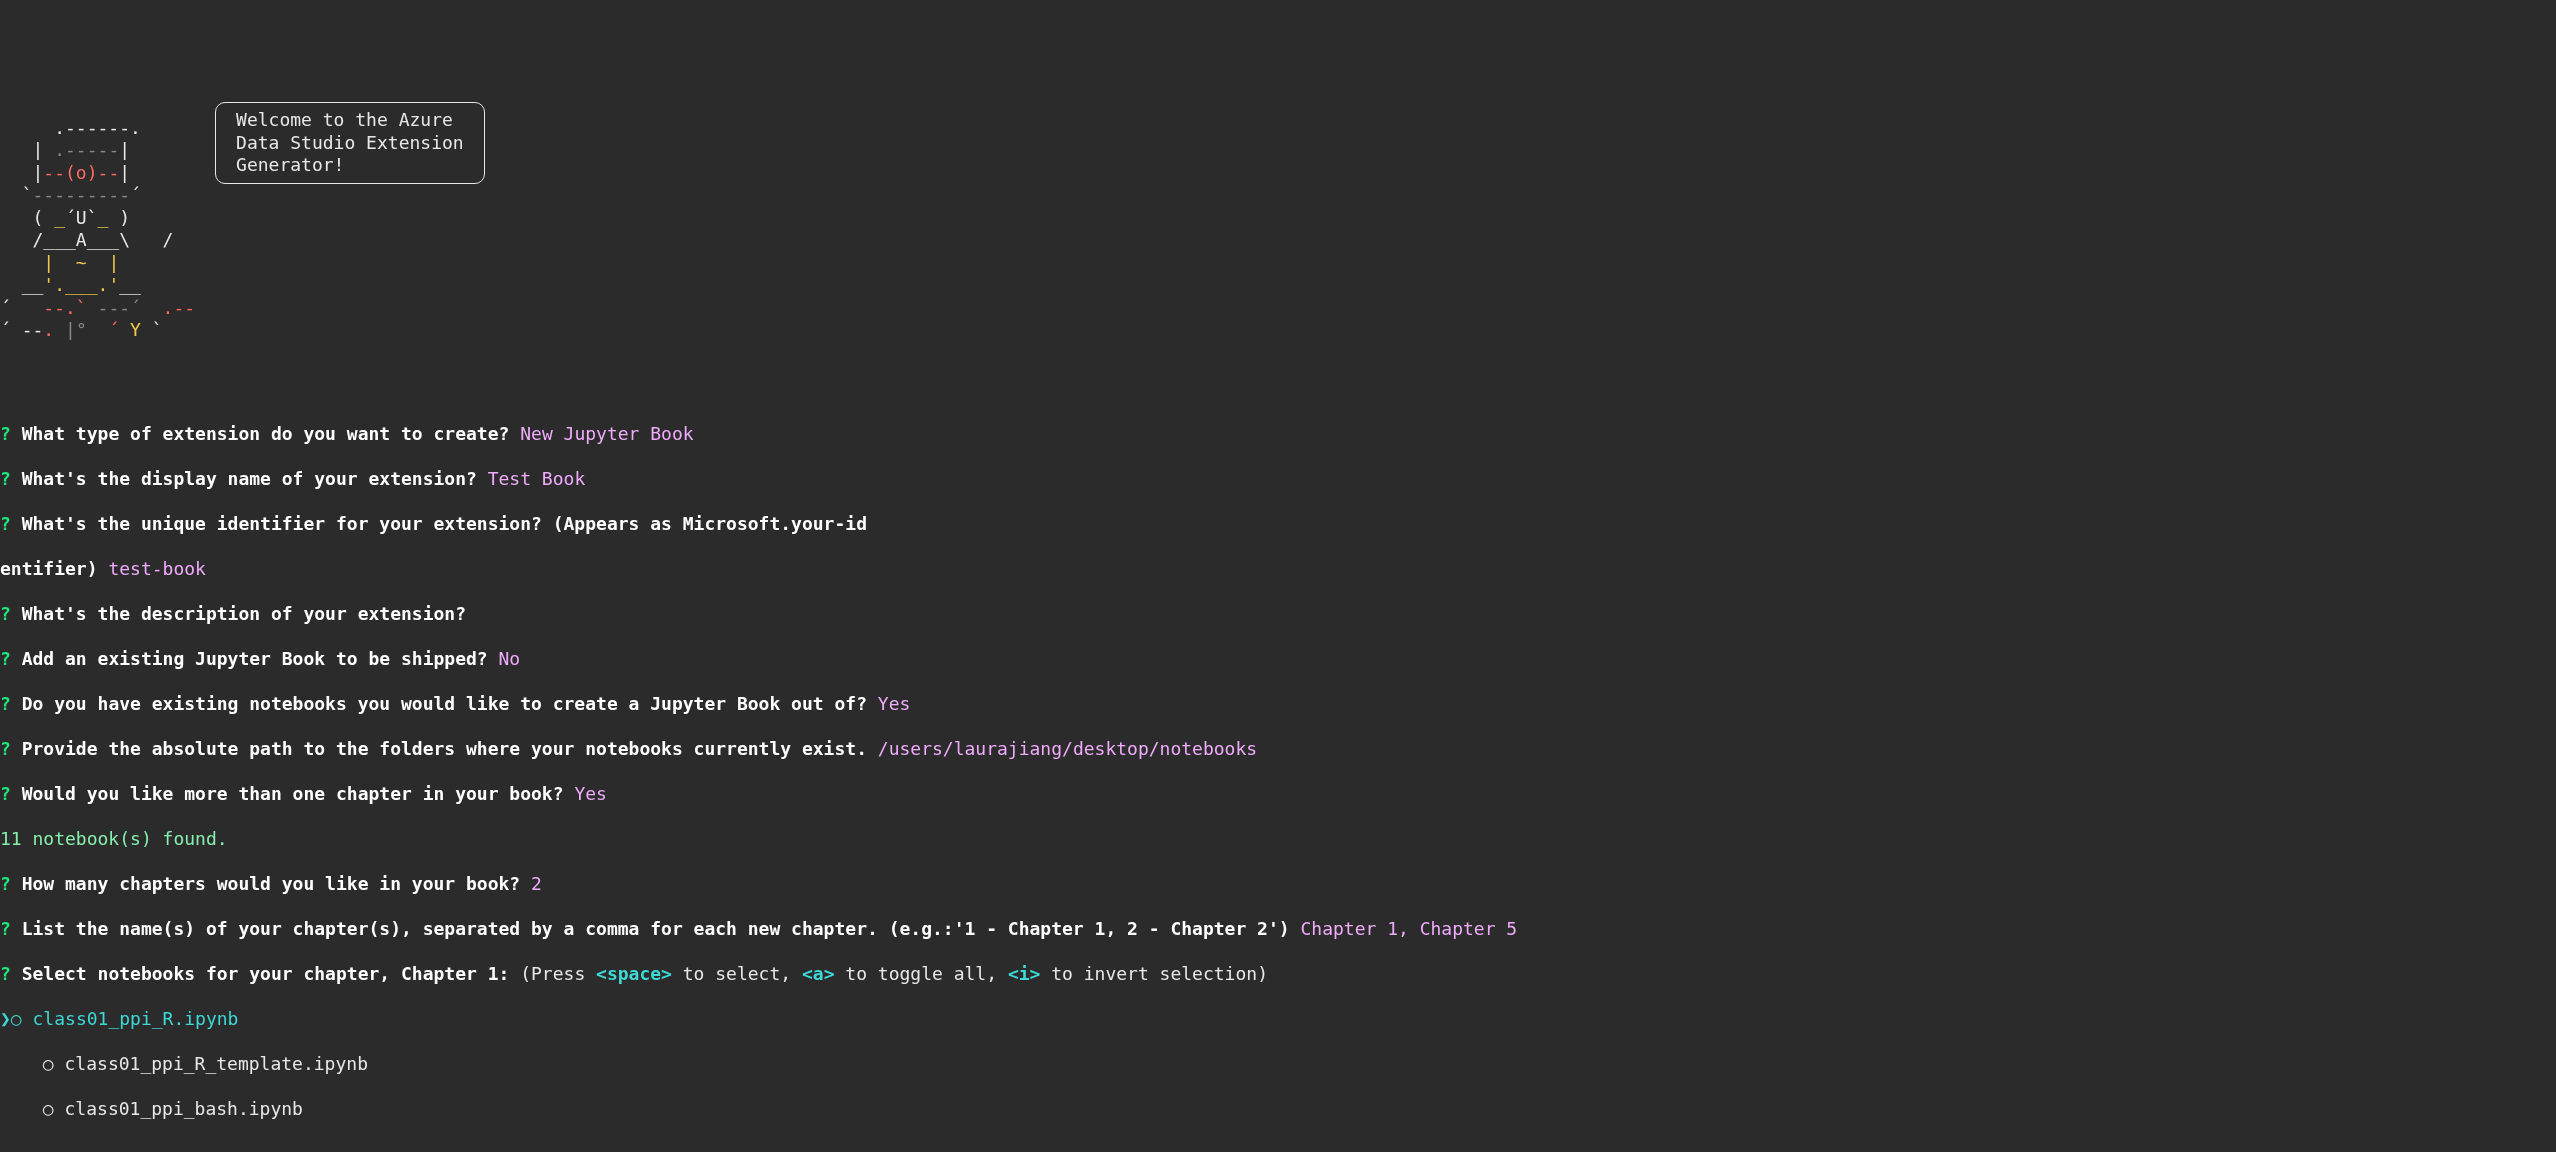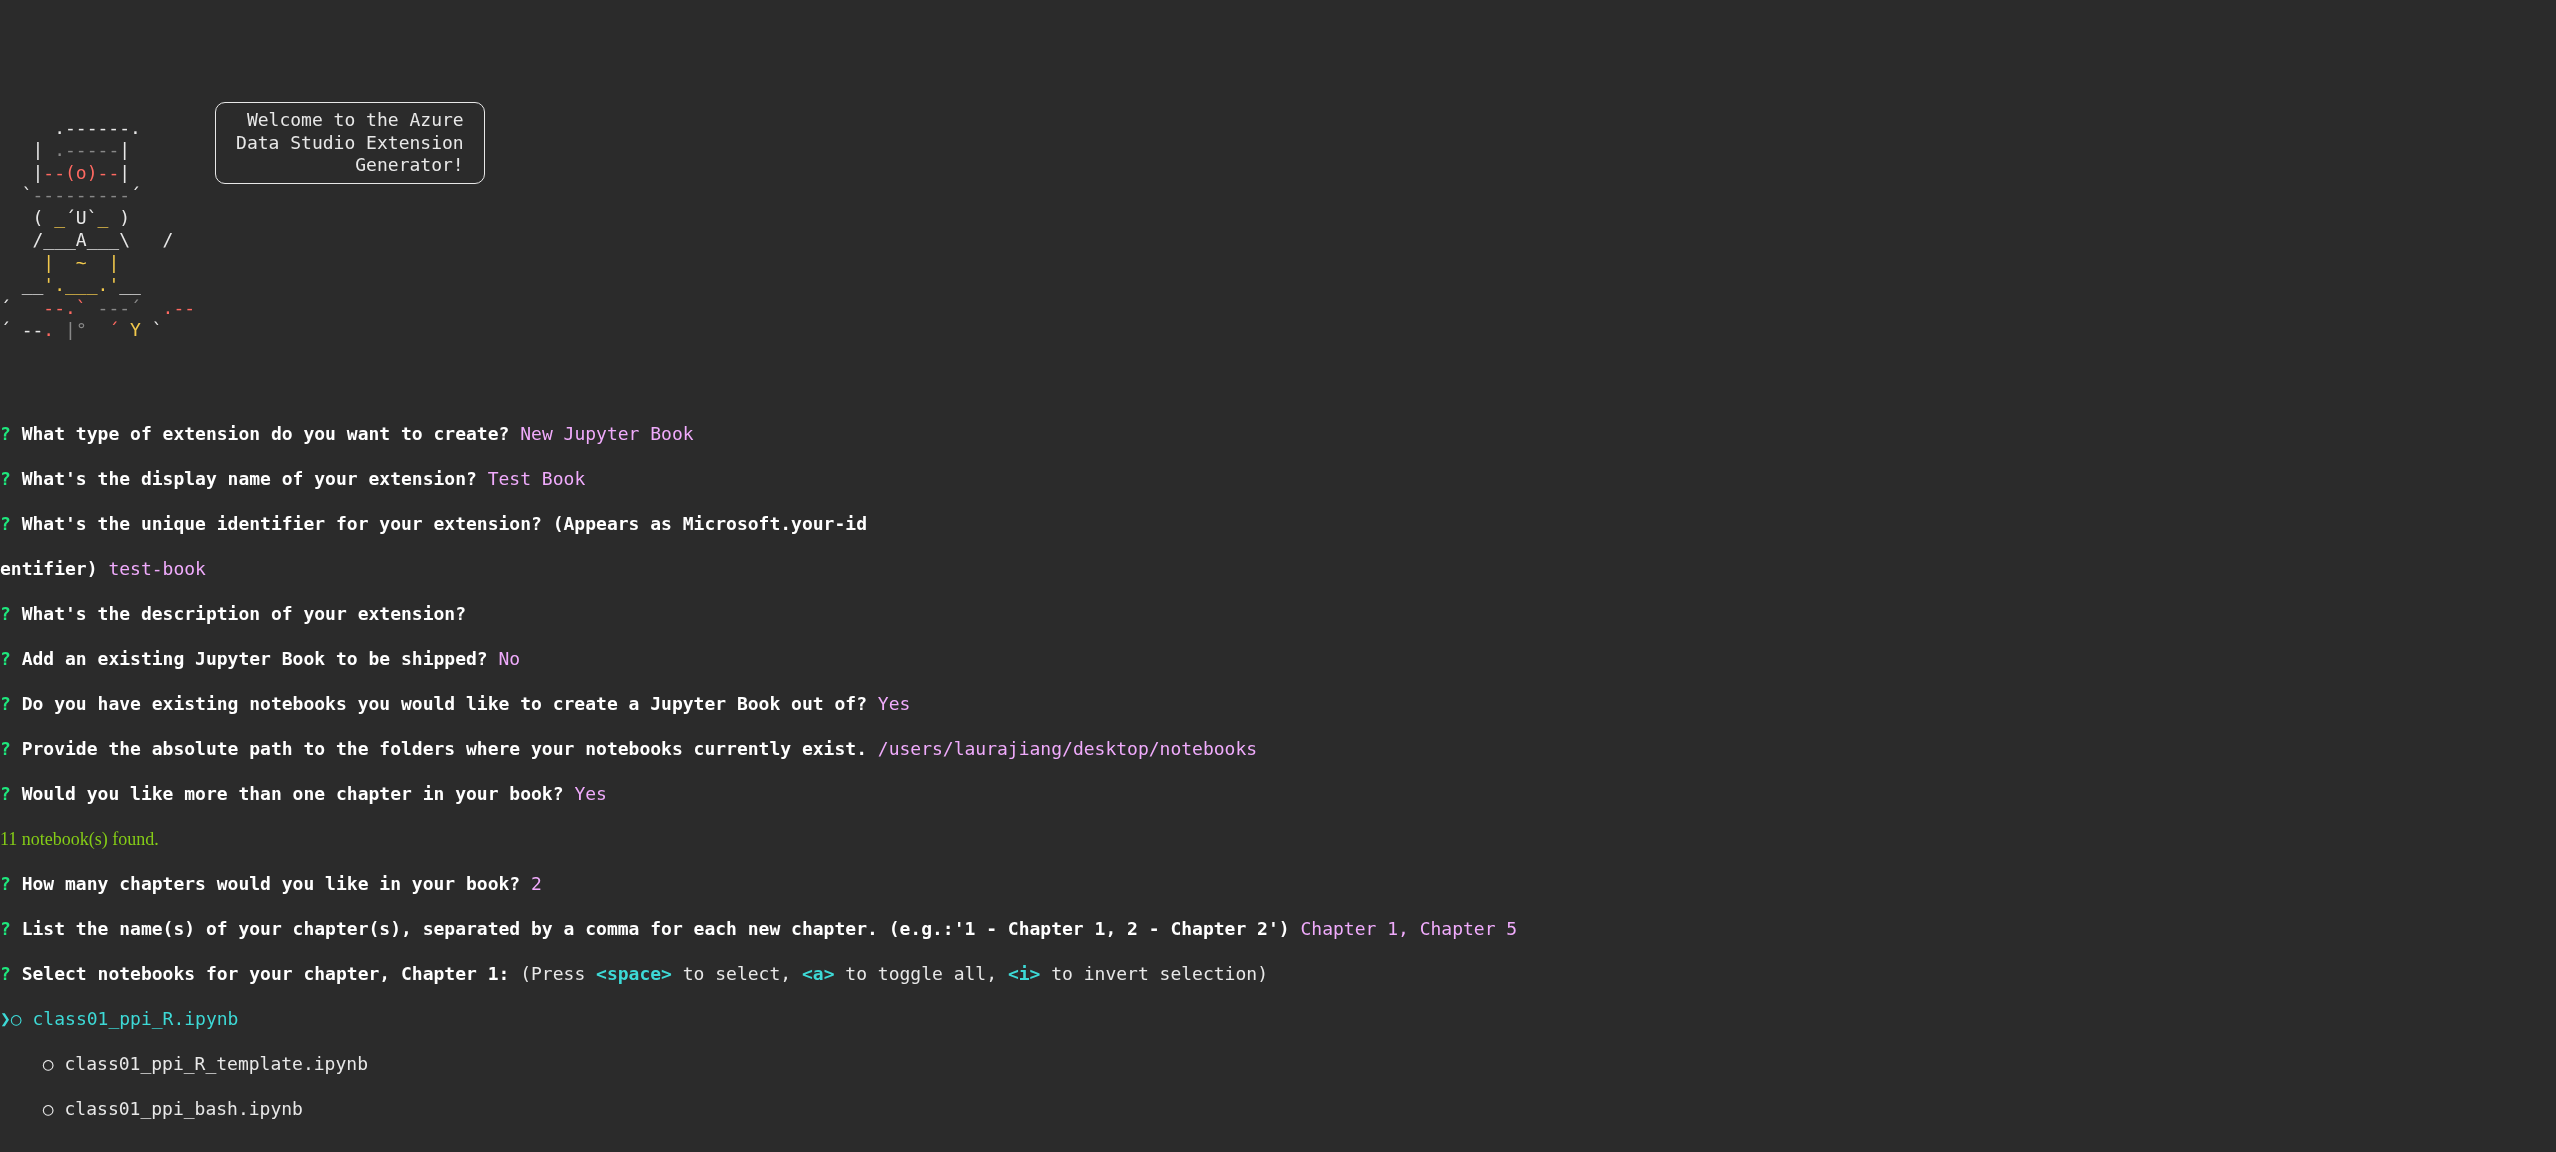--- a/index.html
+++ b/index.html
@@ -23,32 +23,32 @@
     }
     .ascii-line { white-space: pre; }
     .red { color: #ff6961; }
     .yellow { color: #f2c94c; }
     .gray { color: #888; }
     .welcome-box {
       border: 1px solid #e8e8e8;
       border-radius: 10px;
       padding: 6px 20px;
       margin-top: 8px;
-      text-align: right;
+      text-align: left;
       white-space: pre;
       line-height: 1.25;
     }
     .prompts { margin-top: 14px; }
     .line { white-space: pre; }
     .q-mark { color: #1ee87d; font-weight: bold; }
     .question { color: #ffffff; font-weight: bold; }
     .answer { color: #f0abfc; }
     .instr { color: #e8e8e8; font-weight: normal; }
     .instr-key { color: #3dd9d6; font-weight: bold; }
-    .found { color: #84cc16; font-family: Liberation Serif, serif; }
+    .found { color: #86efac; }
     .cursor-line { color: #3dd9d6; }
     .list-line { color: #e8e8e8; padding-left: 32px; }
     .radio { color: #e8e8e8; }
     .pointer { color: #3dd9d6; font-weight: bold; }
   </style>
 </head>
 <body>
 
 
 

